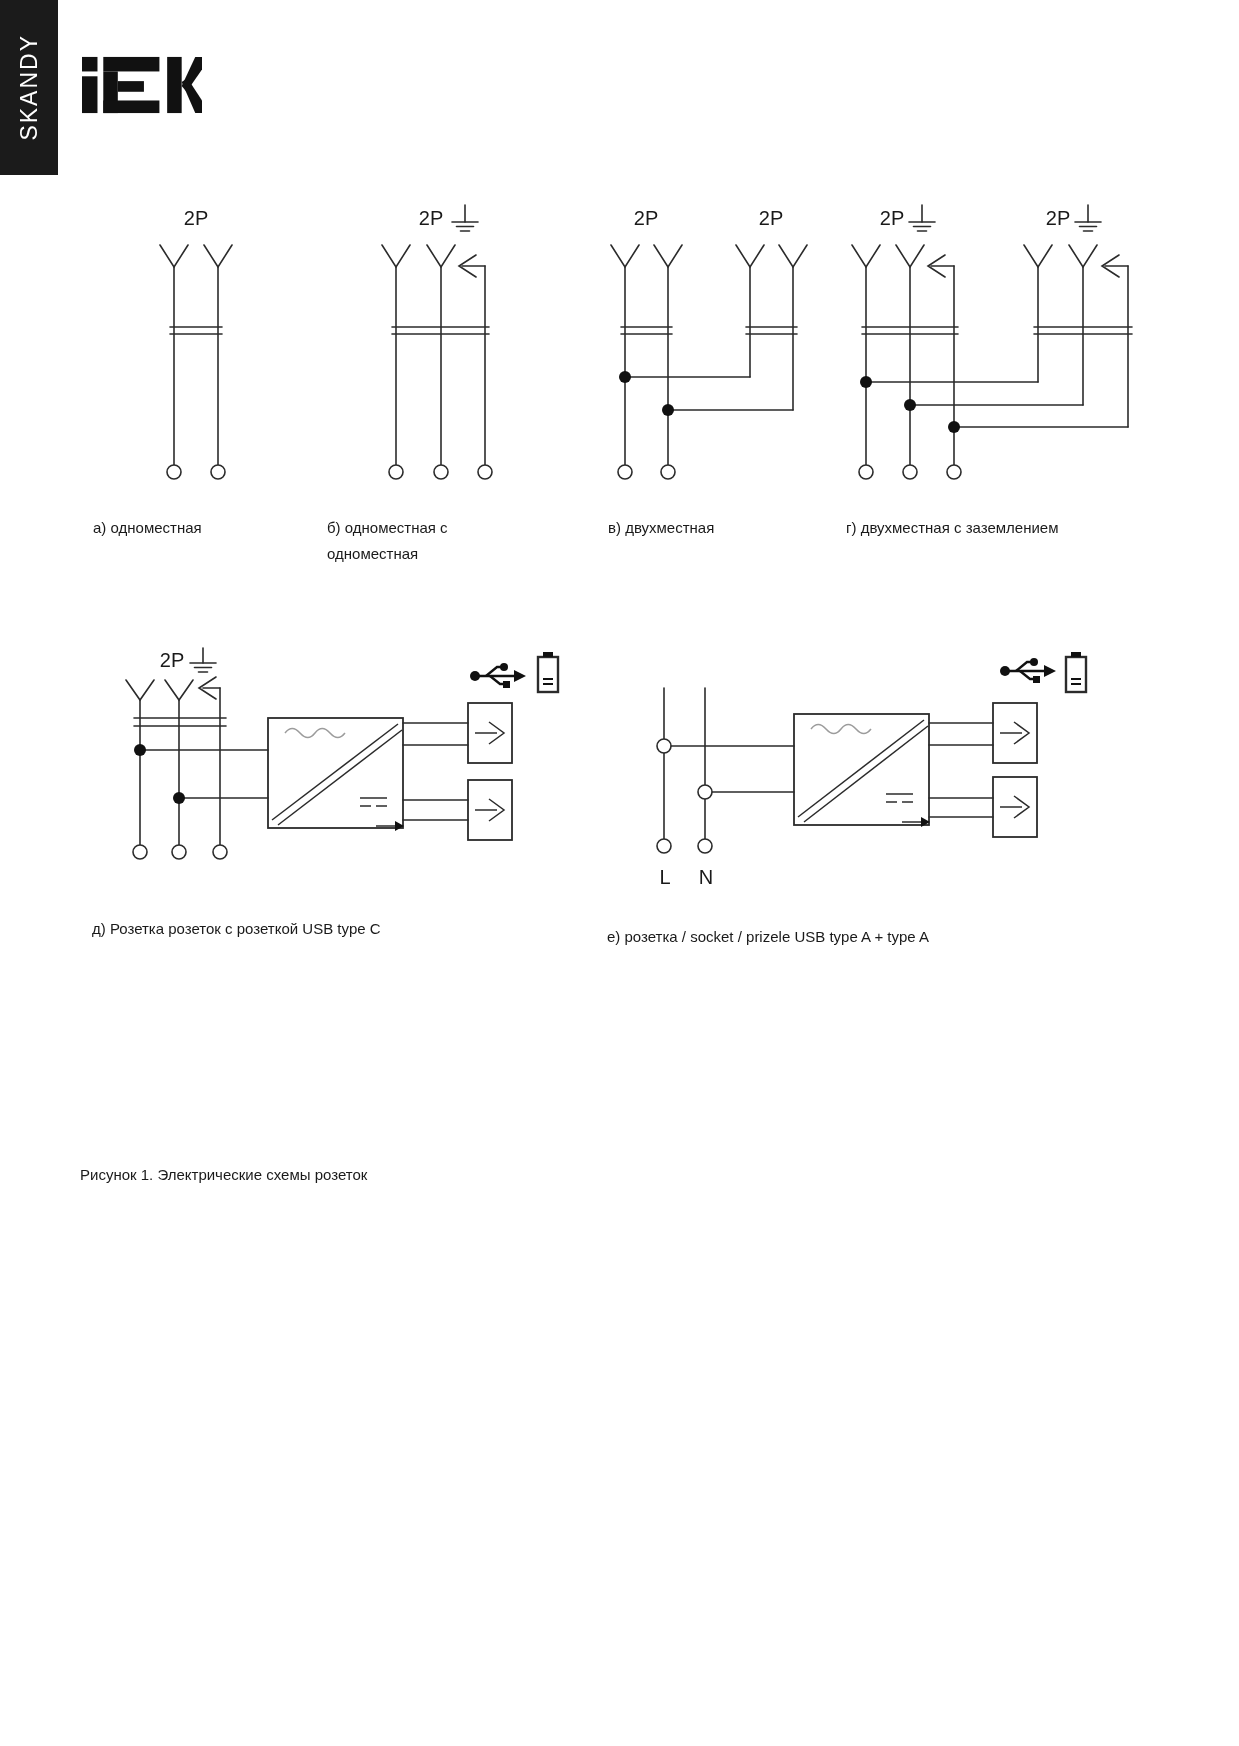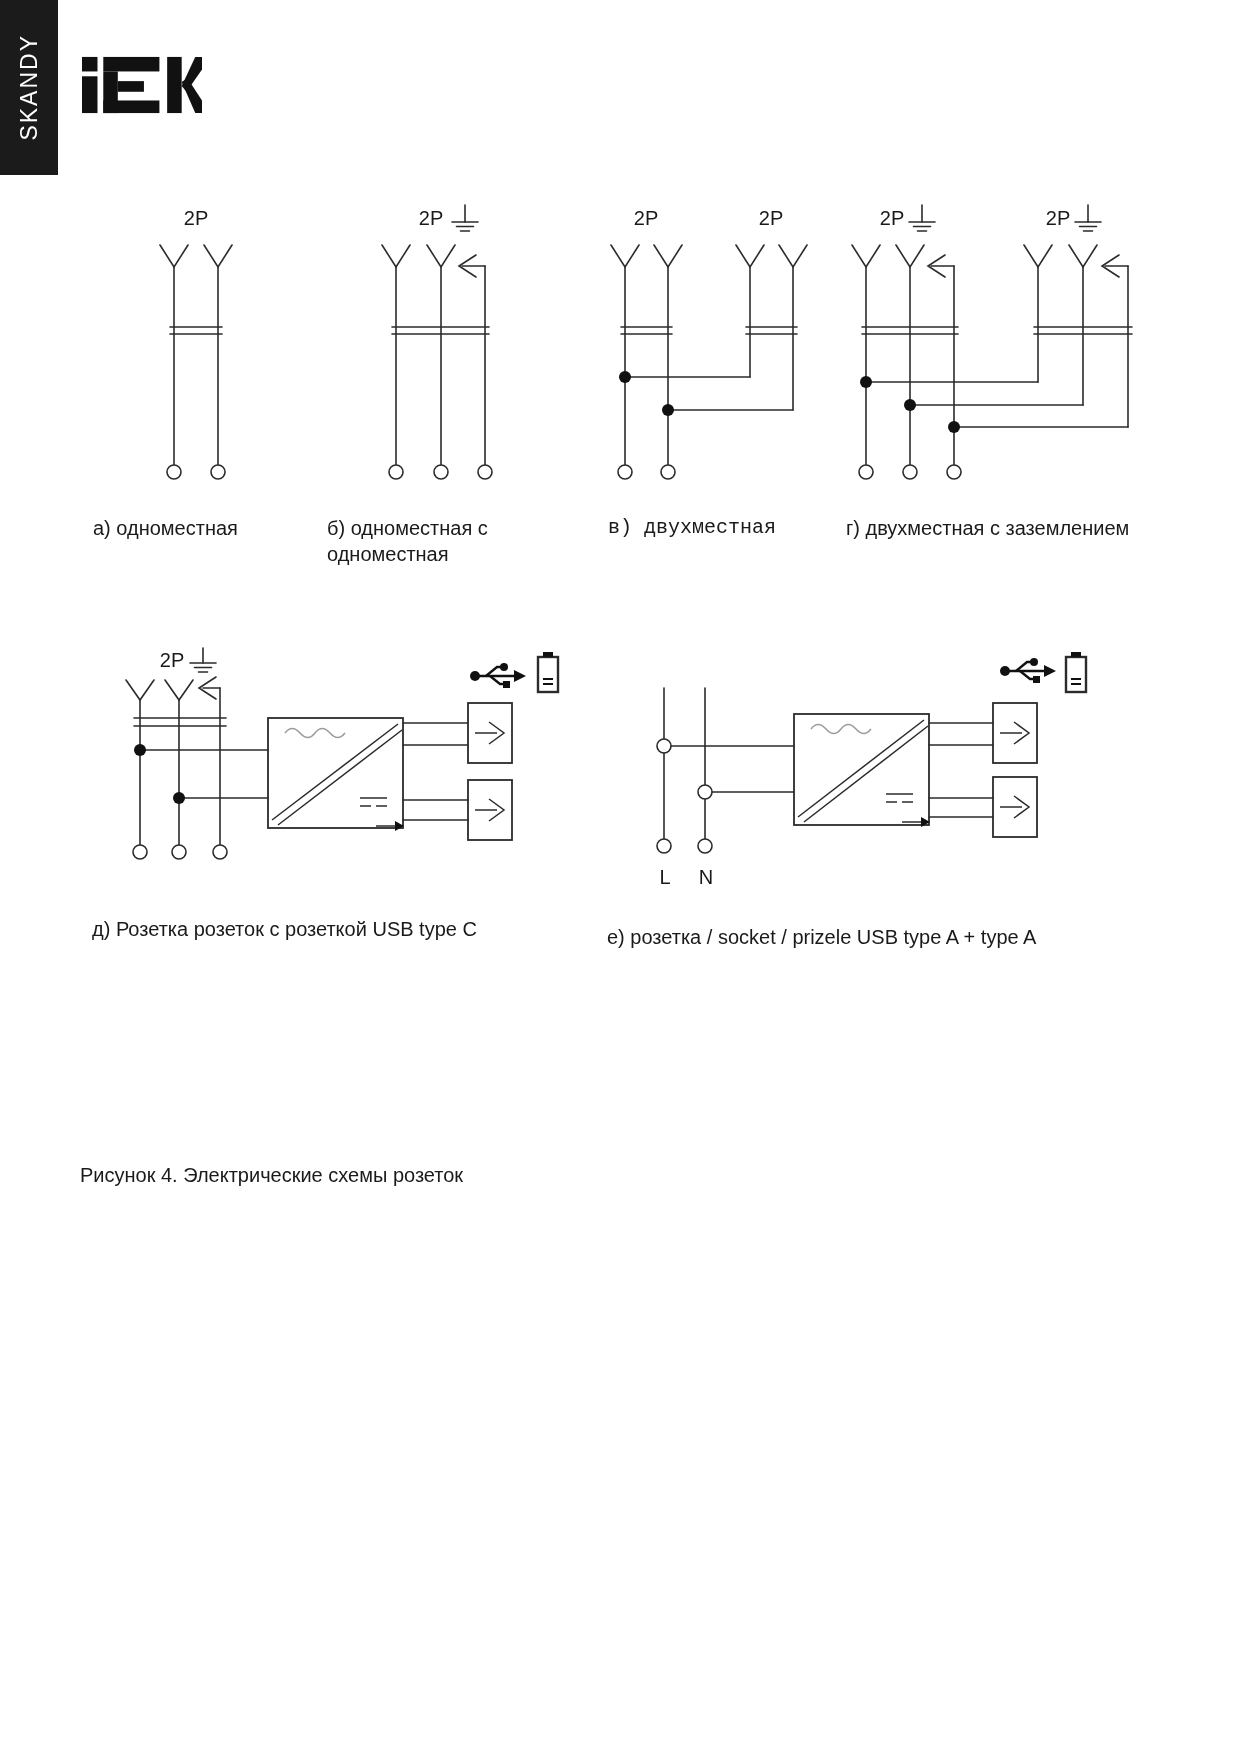--- a/index.html
+++ b/index.html
@@ -31,21 +31,21 @@
   }
   .wire{stroke:#2b2b2b;stroke-width:1.6;fill:none;stroke-linecap:round;}
   .thin{stroke:#2b2b2b;stroke-width:1.5;fill:none;}
   .dot{fill:#111;stroke:none;}
   .term{fill:#ffffff;stroke:#2b2b2b;stroke-width:1.6;}
   .box{fill:none;stroke:#2b2b2b;stroke-width:1.8;}
   .wavy{stroke:#9c9c9c;stroke-width:1.5;fill:none;}
   .ico{fill:#111;stroke:none;}
   .ico-line{stroke:#111;stroke-width:2.4;fill:none;}
   .caption-label{
-    position:absolute;font-size:20px;line-height:26px;color:#1a1a1a;white-space:nowrap;
+    position:absolute;font-size:15px;line-height:26px;color:#1a1a1a;white-space:nowrap;
   }
 </style>
 </head>
 <body>
 
 <div class="page">
 
   <div class="banner">
     <span>SKANDY</span>
   </div>
@@ -200,21 +200,21 @@
       <circle class="term" cx="55" cy="292" r="7"></circle>
       <circle class="term" cx="99" cy="292" r="7"></circle>
     </svg>
   </div>
 
   <div class="caption-label" style="left:93px;top:515px;">а) одноместная</div>
   <div class="caption-label" style="left:327px;top:515px;">
     <span style="display:block;">б) одноместная с</span>
     <span style="display:block;">одноместная</span>
   </div>
-  <div class="caption-label" style="left:608px;top:515px;font-family:Liberation Mono, monospace;">в) двухместная</div>
+  <div class="caption-label" style="left:608px;top:515px;">в) двухместная</div>
   <div class="caption-label" style="left:846px;top:515px;">г) двухместная с заземлением</div>
 
   <div class="diagram" style="left:118px;top:640px;">
     <svg width="450" height="235" viewBox="0 0 450 235">
       <text x="54" y="27" text-anchor="middle">2P</text>
       <g class="wire">
         <line x1="85" y1="8" x2="85" y2="23"></line>
         <line x1="72" y1="23" x2="98" y2="23"></line>
         <line x1="76.5" y1="27.5" x2="93.5" y2="27.5"></line>
         <line x1="80.5" y1="32" x2="89.5" y2="32"></line>
@@ -353,15 +353,15 @@
         <rect class="ico" x="431" y="12" width="10" height="5"></rect>
         <line class="ico-line" x1="431" y1="39" x2="441" y2="39" style="stroke-width:2"></line>
         <line class="ico-line" x1="431" y1="44" x2="441" y2="44" style="stroke-width:2"></line>
       </g>
     </svg>
   </div>
 
   <div class="caption-label" style="left:92px;top:916px;">д) Розетка розеток с розеткой USB type C</div>
   <div class="caption-label" style="left:607px;top:916px;margin-top:8px;">е) розетка / socket / prizele USB type A + type A</div>
 
-  <div class="caption-label" style="left:80px;top:1162px;">Рисунок 4. Электрические схемы розеток</div>
+  <div class="caption-label" style="left:80px;top:1162px;">Рисунок 1. Электрические схемы розеток</div>
 
 </div>
 
 </body></html>

